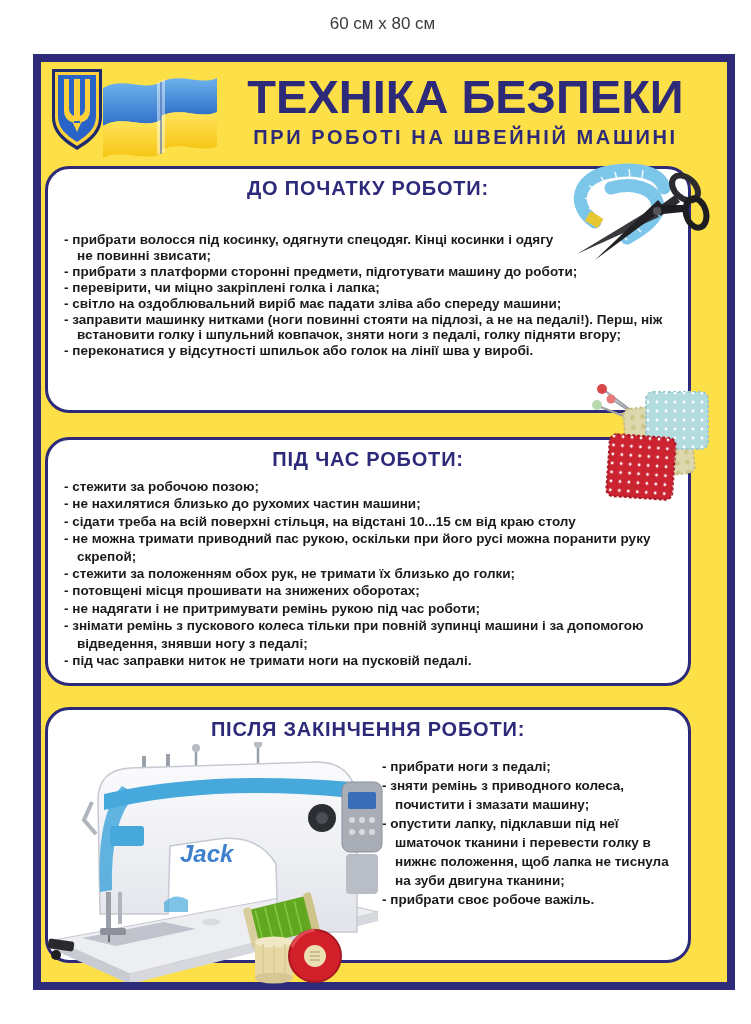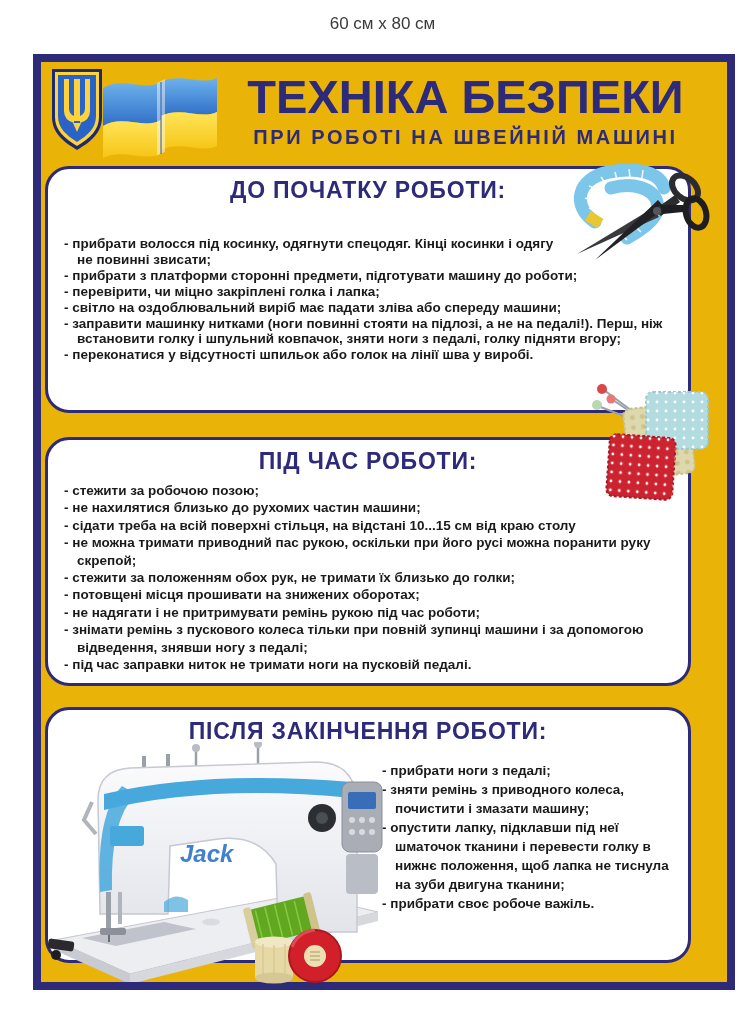--- a/index.html
+++ b/index.html
@@ -1,33 +1,33 @@
 <!DOCTYPE html>
 <html><head>
 <meta charset="utf-8">
 <style>
   html,body{margin:0;padding:0;background:#ffffff;}
   .page{position:relative;width:751px;height:1024px;background:#ffffff;overflow:hidden;
         font-family:"Liberation Sans", sans-serif;}
   .size-label{position:absolute;top:14px;left:0;width:100%;text-align:center;
         font-size:17px;color:#3a3a3a;margin-left:7px;}
   .poster{position:absolute;left:33px;top:54px;width:686px;height:920px;
-        border:8px solid #2e2a7a;background:#eab308;}
+        border:8px solid #2e2a7a;background:#fde047;}
   .header{position:absolute;left:0;top:0;width:100%;height:102px;}
   .emblem{position:absolute;left:8px;top:4px;}
   .flag{position:absolute;left:60px;top:6px;}
   .titles{position:absolute;left:175px;right:12px;top:10px;text-align:center;}
   .title{font-size:47px;line-height:50px;font-weight:bold;color:#2e2a7a;}
   .subtitle{margin-top:4px;font-size:20px;font-weight:bold;letter-spacing:2.6px;color:#2e2a7a;}
   .box{position:absolute;left:4px;width:646px;border:3px solid #2e2a7a;border-radius:24px;
        background:#ffffff;box-sizing:border-box;z-index:1;}
   .s1{top:104px;height:247px;}
   .s2{top:375px;height:249px;}
   .s3{top:645px;height:256px;}
-  .section-title{margin:8px 10px 0;text-align:center;font-size:23px;letter-spacing:0.8px;
+  .section-title{margin:8px 10px 0;text-align:center;font-size:20px;letter-spacing:0.8px;
        color:#2e2a7a;font-weight:bold;}
   .list{margin:7px 18px 0 16px;font-size:13.5px;font-weight:bold;color:#1a1a1c;}
   .s1 .list{line-height:15.9px;margin-top:32px;}
   .s2 .list{line-height:17.4px;}
   .s3 .list{margin:16px 18px 0 334px;line-height:19px;}
   .item{margin:0;padding-left:13px;text-indent:-13px;}
   .s1 .item:first-child{max-width:486px;}
   .deco{position:absolute;z-index:4;}
   .machine{position:absolute;left:5px;top:680px;z-index:2;}
   .spools{position:absolute;left:198px;top:830px;z-index:5;}

